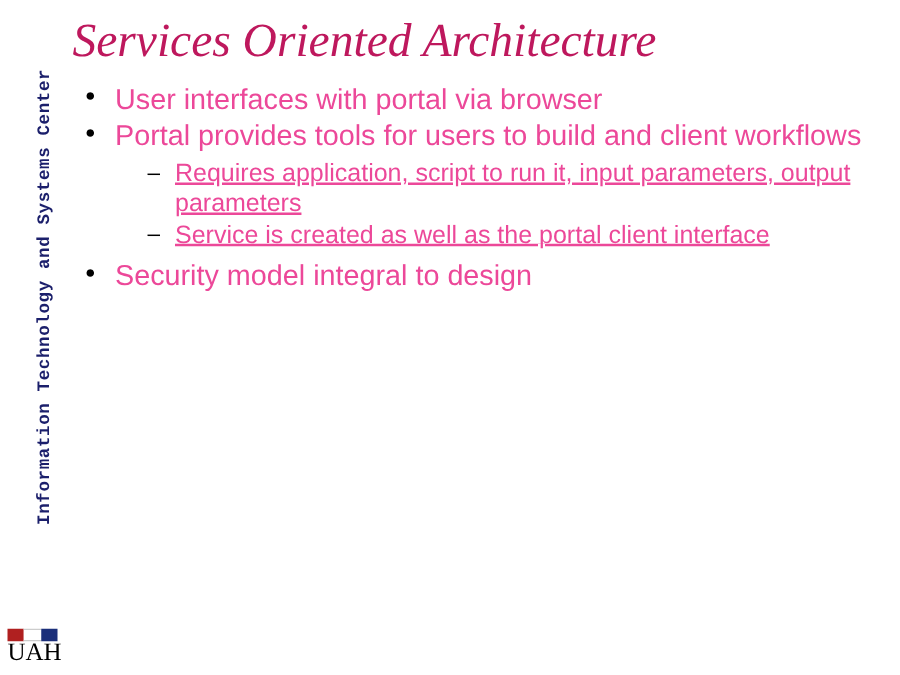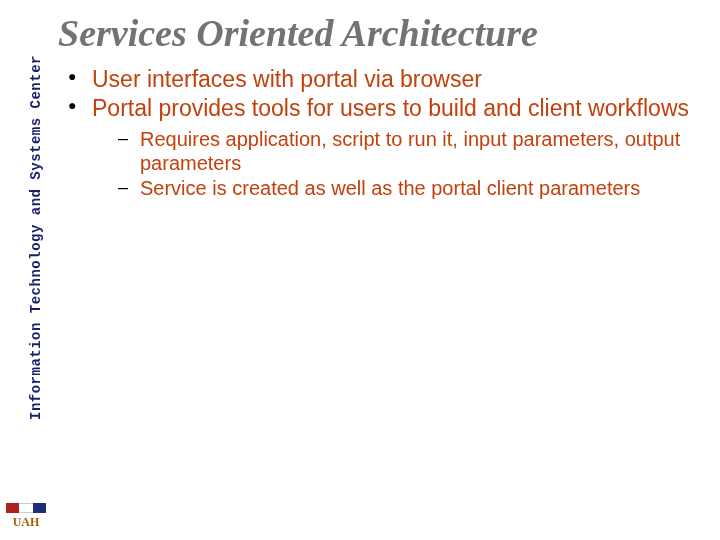--- a/index.html
+++ b/index.html
@@ -47,47 +47,47 @@
     width: 40px;
     height: 10px;
     display: flex;
   }
   .logo-top .stripe { flex:1; }
   .logo-top .r { background:#b02020; }
   .logo-top .w { background:#ffffff; border-top:1px solid #ccc; border-bottom:1px solid #ccc;}
   .logo-top .b { background:#1b2f7a; }
   .logo-text {
     font-family: "Times New Roman", Times, serif;
-    font-weight: bold;
-    font-size: 12px;
-    color: #a16207;
+    font-weight: normal;
+    font-size: 20px;
+    color: #000000;
     text-align: center;
     line-height: 16px;
     margin-top:1px;
   }
   .content {
     position: absolute;
     left: 58px;
     top: 0;
     right: 10px;
     bottom: 0;
   }
   .title {
     font-family: "Comic Sans MS", "Comic Sans", cursive;
     font-style: italic;
-    font-weight: bold;
-    color: #737373;
+    font-weight: normal;
+    color: #be185d;
     font-size: 38px;
     line-height: 1.05;
     padding: 14px 0 10px 0;
   }
   .list {
     font-size: 23px;
     line-height: 1.18;
-    color: #c2410c;
+    color: #ec4899;
   }
   .l1 {
     position: relative;
     padding-left: 34px;
     margin: 2px 0 2px 0;
   }
   .l1::before {
     content: "●";
     position: absolute;
     left: 10px;
@@ -98,20 +98,21 @@
   .sub {
     font-size: 20px;
     line-height: 1.18;
     margin-top: 6px;
     margin-bottom: 6px;
   }
   .l2 {
     position: relative;
     padding-left: 82px;
     margin: 2px 0 2px 0;
+    text-decoration: underline;
   }
   .l2::before {
     content: "–";
     position: absolute;
     left: 60px;
     top: 0;
     font-size: 18px;
     color: #000;
   }
 </style>
@@ -134,19 +135,20 @@
 
   <div class="content">
     <div class="title">Services Oriented Architecture</div>
 
     <div class="list">
       <div class="l1">User interfaces with portal via browser</div>
       <div class="l1">Portal provides tools for users to build and client workflows</div>
 
       <div class="sub">
         <div class="l2">Requires application, script to run it, input parameters, output parameters</div>
-        <div class="l2">Service is created as well as the portal client parameters</div>
+        <div class="l2">Service is created as well as the portal client interface</div>
       </div>
 
+      <div class="l1">Security model integral to design</div>
     </div>
   </div>
 
 </div>
 
 </body></html>

